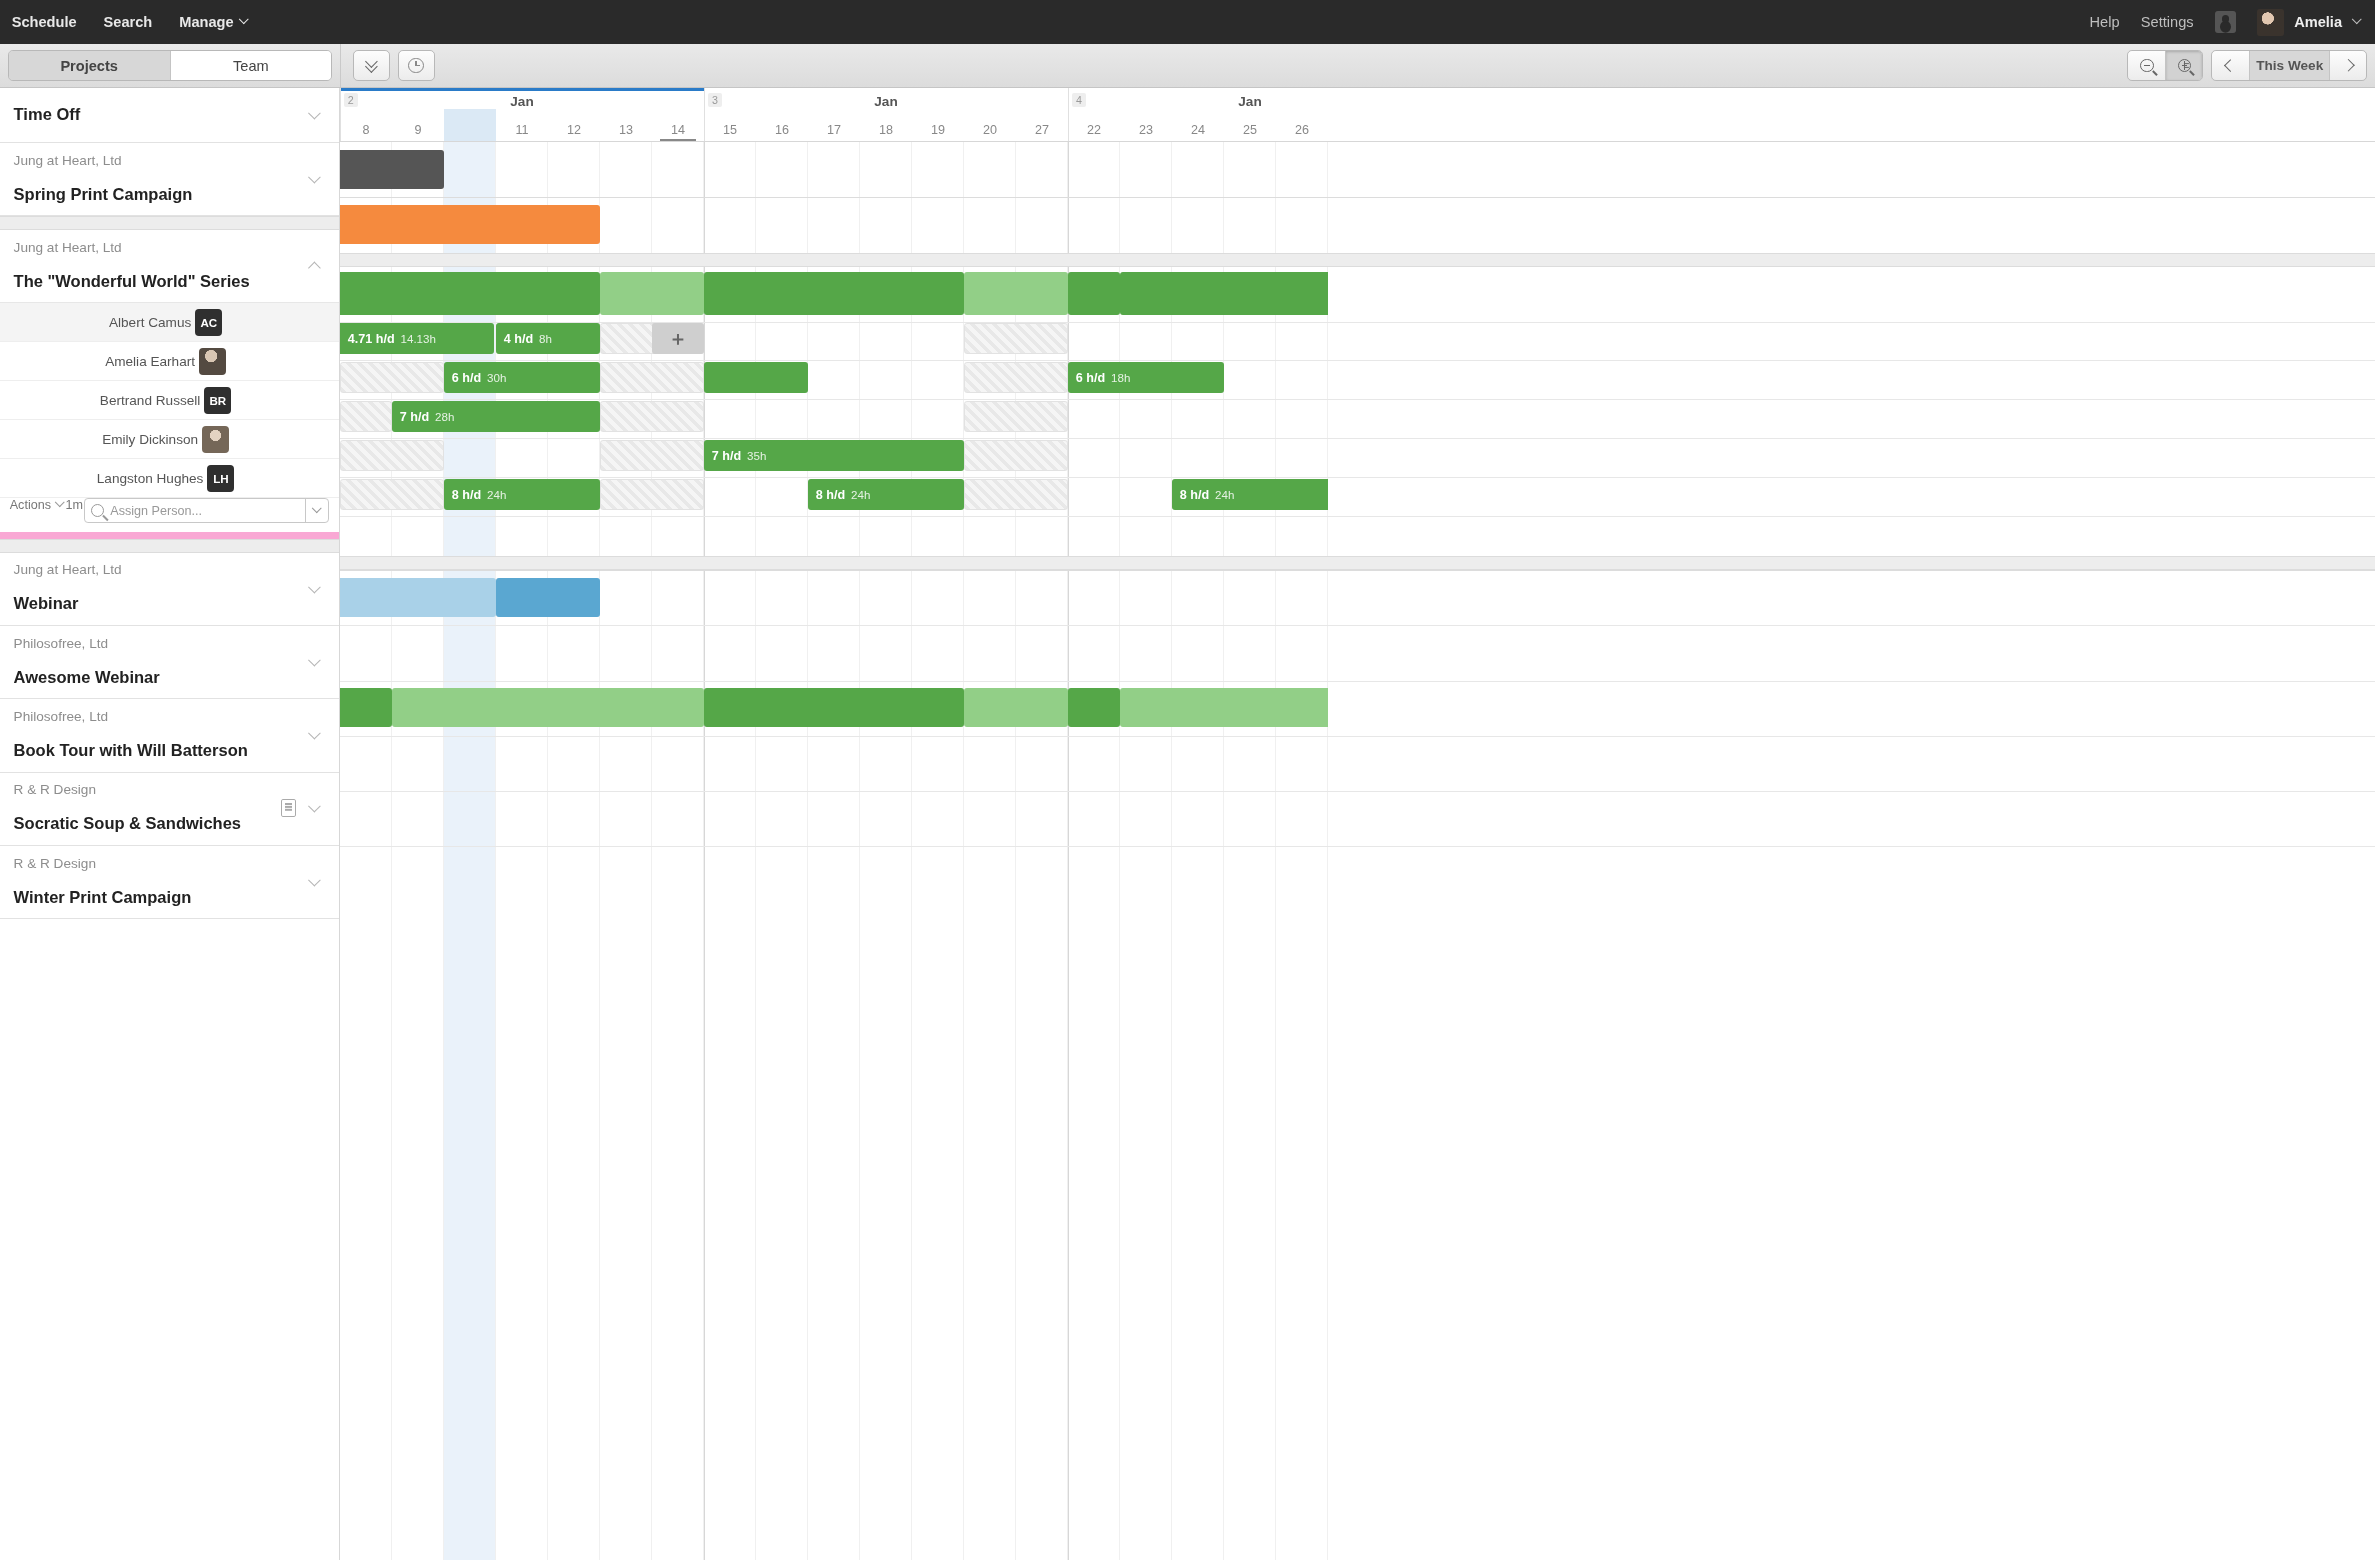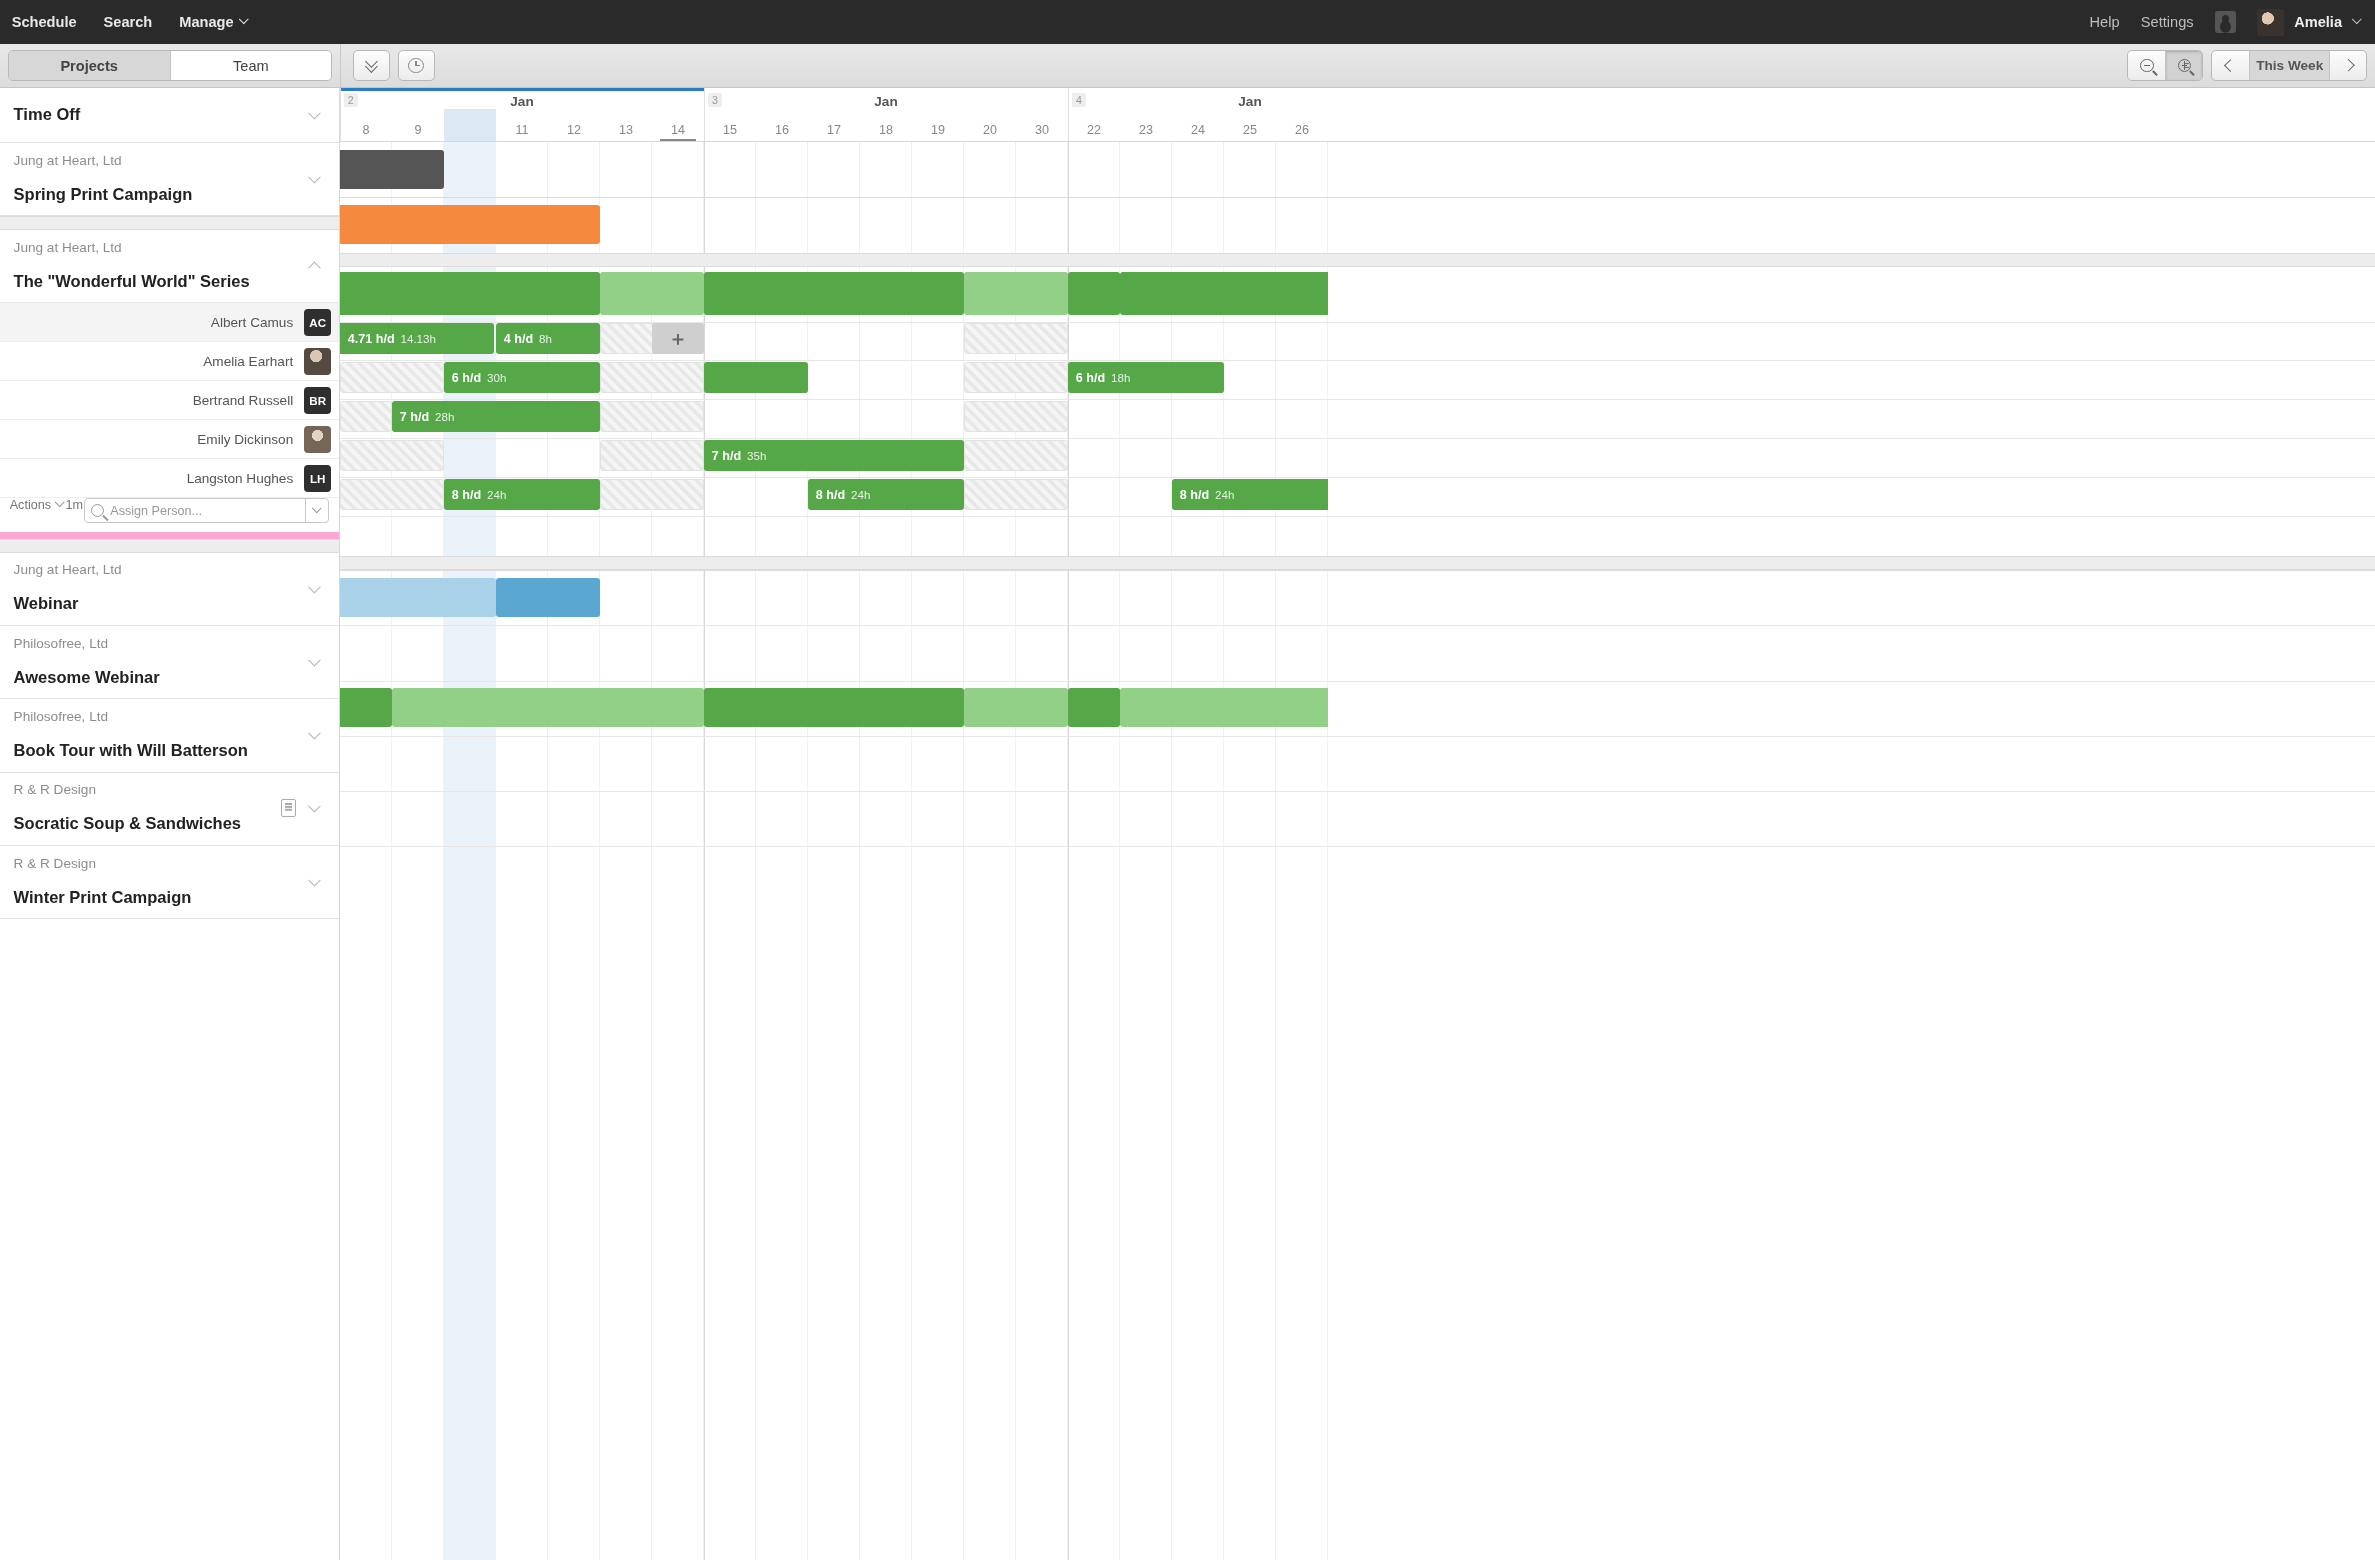--- a/index.html
+++ b/index.html
@@ -111,21 +111,21 @@
   .proj-row .name{ font-size:16.5px; font-weight:700; color:#222; margin-top:17px;}
   .proj-row.solo .name{margin-top:0;}
   .proj-row .caret{ width:21.3px; height:21.3px; display:flex; align-items:center; justify-content:center; color:#b5b5b5; cursor:pointer;}
   .caret.down::before{content:""; width:7.8px;height:7.8px;border-right:1.9px solid currentColor;border-bottom:1.9px solid currentColor; transform:rotate(45deg) translate(-1px,-1px);}
   .caret.up::before{content:""; width:7.8px;height:7.8px;border-right:1.9px solid currentColor;border-bottom:1.9px solid currentColor; transform:rotate(-135deg) translate(-1.9px,-1.9px);}
   .gap-row{height:13.6px; background:#ededed; border-top:1px solid #dcdcdc; border-bottom:1px solid #dcdcdc;}
   .note-icn{width:15.5px;height:17.5px;border:1.5px solid #aaa;border-radius:1.9px;margin-right:7.8px;position:relative;}
   .note-icn::before{content:"";position:absolute;top:2.9px;left:2.9px;right:2.9px;height:1.9px;background:#aaa;box-shadow:0 2.9px 0 #aaa,0 5.8px 0 #aaa;}
 
   
-  .person-row{ height:39px; border-bottom:1px solid #eee; display:flex; align-items:center; justify-content:flex-end; padding-right:7.8px; gap:11px;}
+  .person-row{ height:39px; border-bottom:1px solid #eee; display:flex; align-items:center; justify-content:center; padding-right:7.8px; gap:4px;}
   .person-row .pname{font-size:13.6px; color:#555;}
   .badge{width:27px; height:27px; border-radius:3.9px; display:flex;align-items:center;justify-content:center; font-size:11.6px; font-weight:700; color:#fff;}
   .badge.dark{background:#2f2f2f;}
   .badge.ph{background: radial-gradient(circle at 45% 30%, #d9c6b3 0 25%, #544a41 26% 100%);}
   .badge.ph2{background: radial-gradient(circle at 50% 35%, #e4d3c2 0 25%, #756758 26% 100%);}
   .actions-row{ height:41px; border-bottom:7px solid #f9a8d4; display:flex; align-items:flex-start; padding:0 9.7px; gap:1px; font-size:12.6px; color:#777;}
   .actions-row .combo{ border:1px solid #c8c8c8; border-radius:3.9px; height:25px; display:flex; align-items:center; flex:1;}
   .actions-row .combo .m{width:13.6px;height:13.6px;margin:0 5.8px;}
   .actions-row .combo input{border:none;outline:none;font-size:12.6px;flex:1;}
   .actions-row .combo input::placeholder{color:#999;}
@@ -376,21 +376,21 @@
         <div class="day-col" style="width: 52px;">
           <div class="day-lbl">18</div>
         </div>
         <div class="day-col" style="width: 52px;">
           <div class="day-lbl">19</div>
         </div>
         <div class="day-col" style="width: 52px;">
           <div class="day-lbl">20</div>
         </div>
         <div class="day-col" style="width: 52px;">
-          <div class="day-lbl">30</div>
+          <div class="day-lbl">27</div>
         </div>
         <div class="day-col" style="width: 52px;">
           <div class="day-lbl">22</div>
         </div>
         <div class="day-col" style="width: 52px;">
           <div class="day-lbl">23</div>
         </div>
         <div class="day-col" style="width: 52px;">
           <div class="day-lbl">24</div>
         </div>

